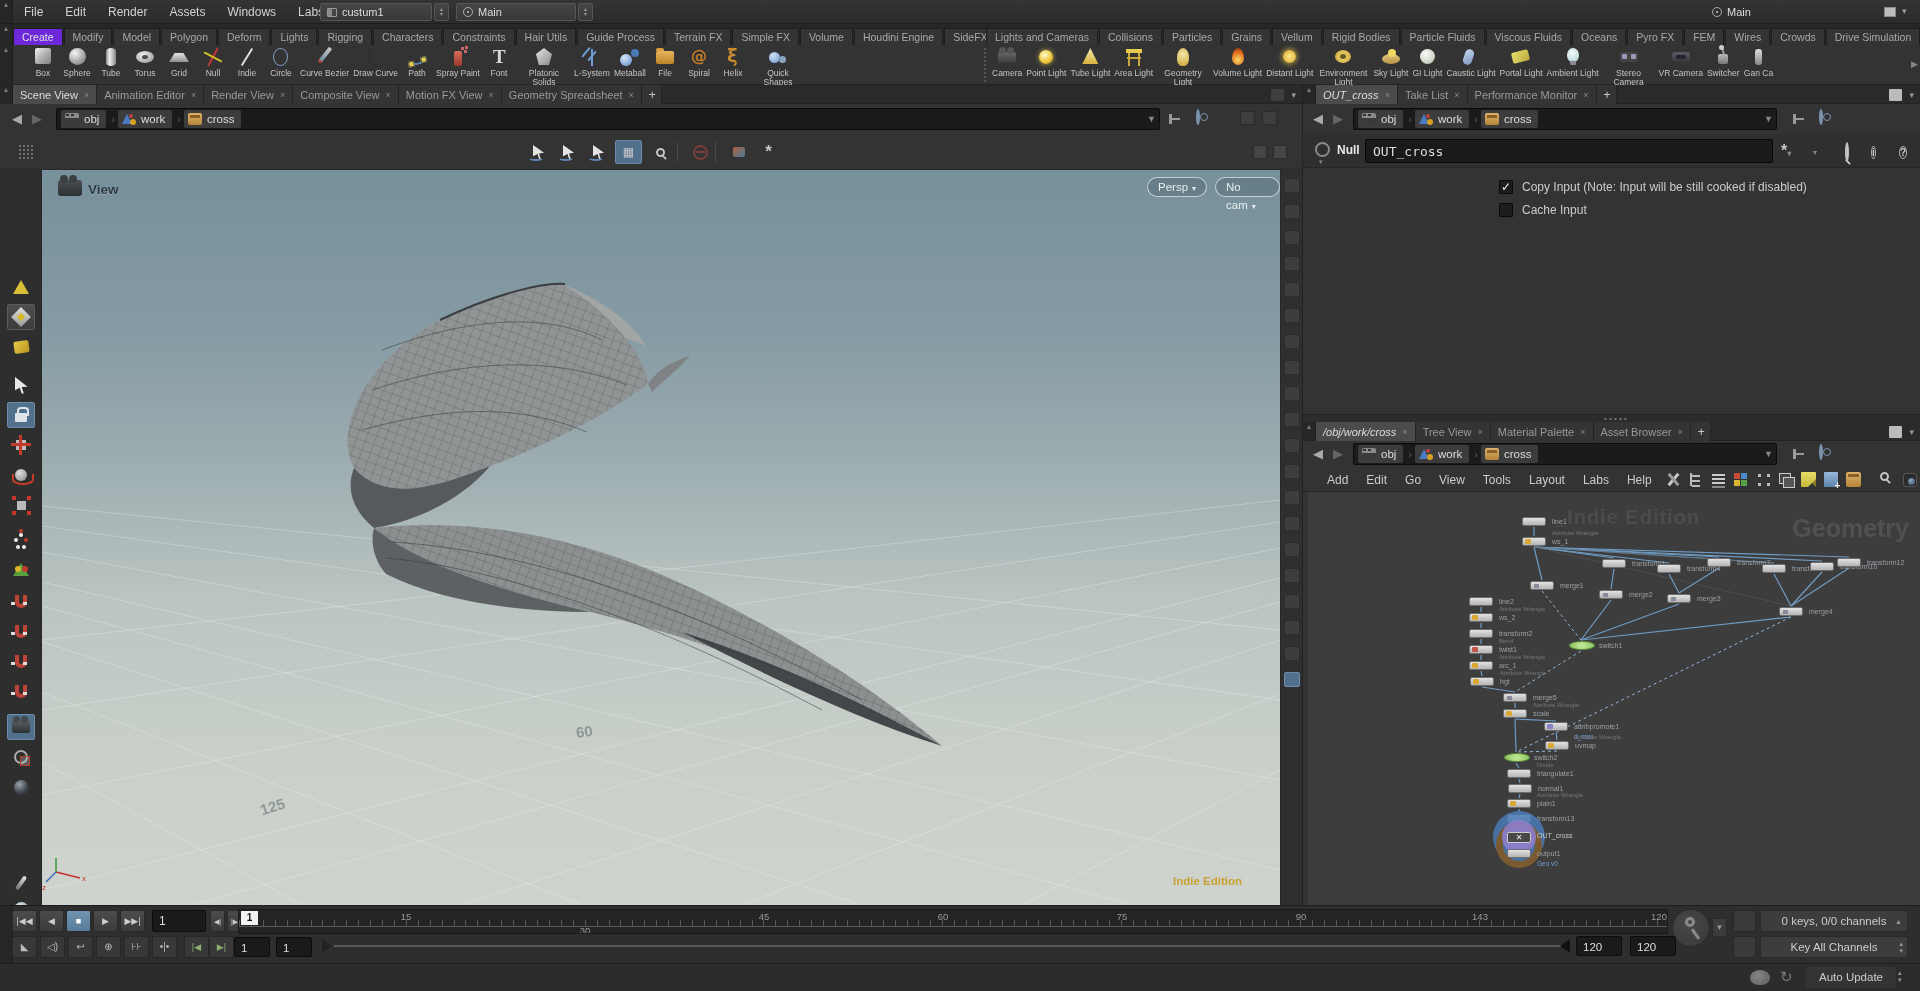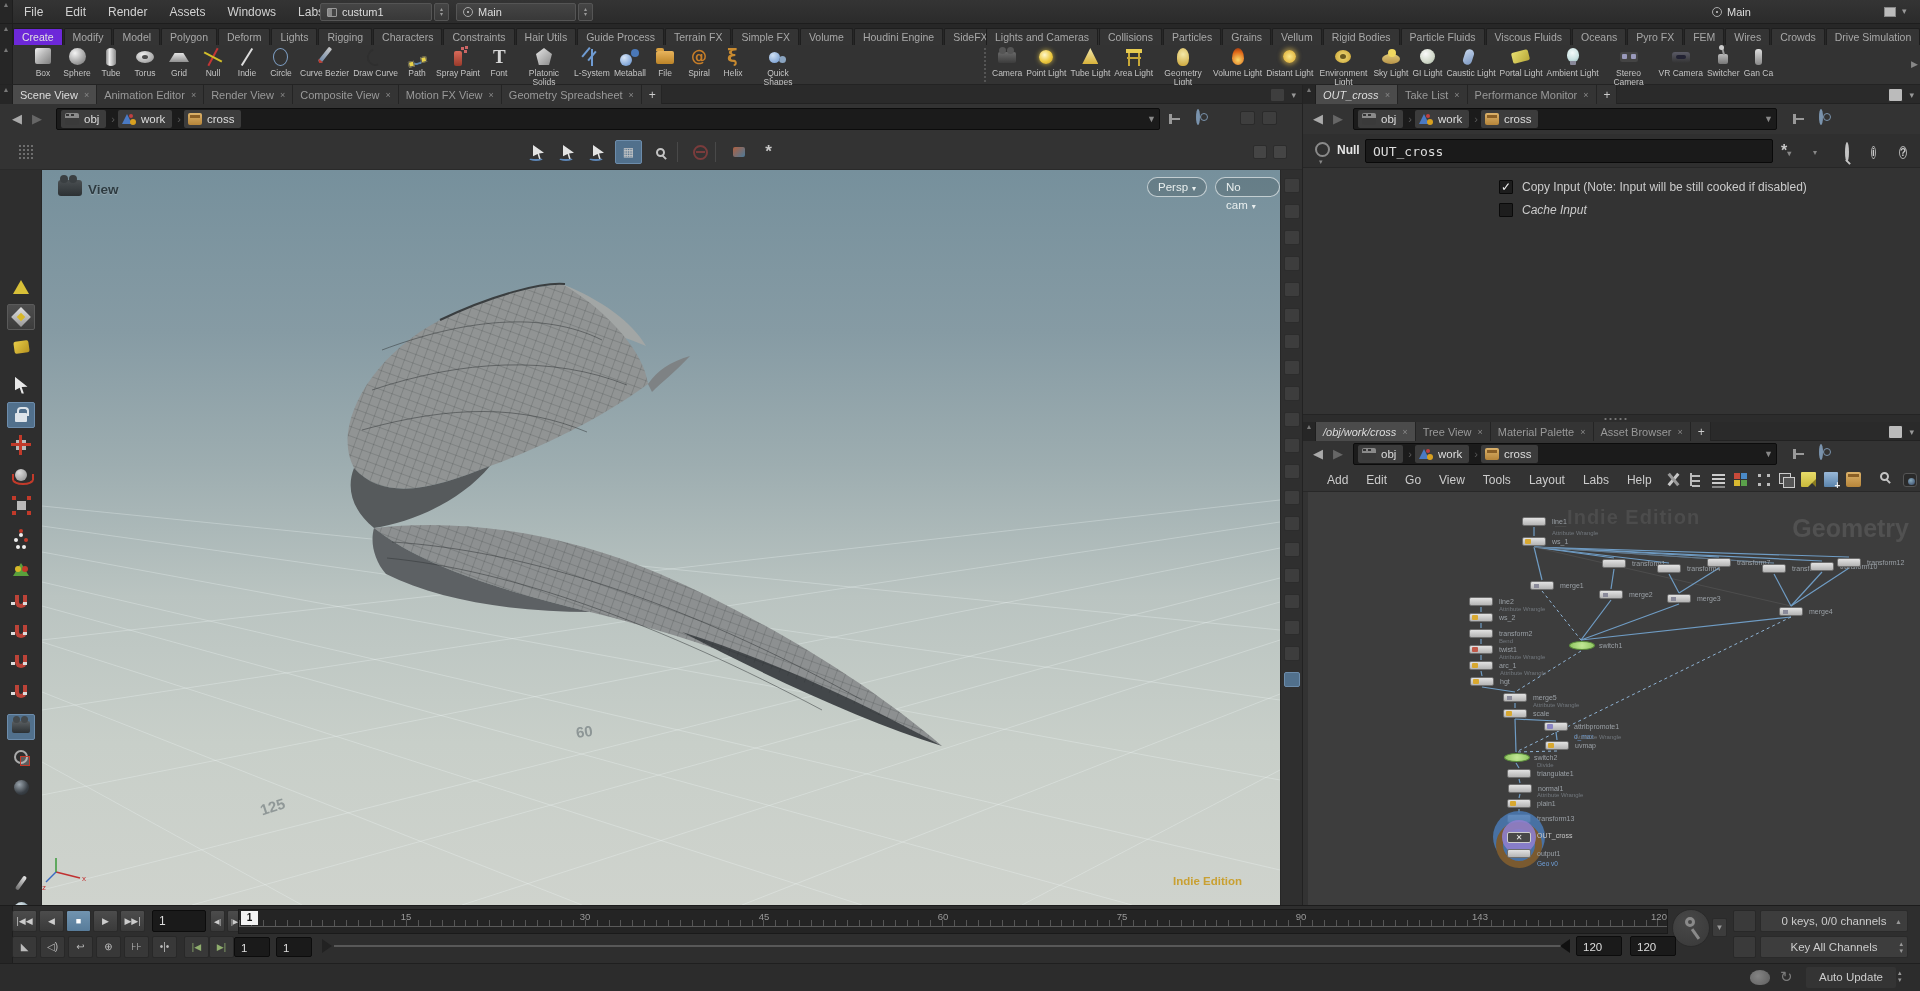--- a/index.html
+++ b/index.html
@@ -881,21 +881,21 @@
           <div class="hicon" style="left:510px"><span class="pbrush"></span><span style="font-size:8px;color:#888">▾</span></div>
           <div class="hicon" style="left:542px;top:10px"><span class="mgf"></span></div>
           <div class="hicon" style="left:568px;top:9px"><span class="circq">i</span></div>
           <div class="hicon" style="left:596px;top:9px"><span class="circq">?</span></div>
         </div>
         <div id="checkrows">
             <div class="checkrow" style="top: 95px;">
               <span class="cb on">✓</span>
               <span class="cklabel">Copy Input (Note: Input will be still cooked if disabled)</span>
             </div>
-            <div class="checkrow" style="top: 118px; font-style: italic;">
+            <div class="checkrow" style="top: 118px;">
               <span class="cb"></span>
               <span class="cklabel">Cache Input</span>
             </div>
           </div>
         <div id="splitter"></div>
       </div>
 
       <div id="netPane">
         <div class="tabrow">
           <div class="lstrip" style="height:19px">▲</div>
@@ -1136,21 +1136,21 @@
       </div>
     <div class="tfield" style="left:152px;top:4px;width:54px;height:22px">1</div>
     <div class="tbtn" style="left:210px;width:15px;font-size:7px">◀|</div>
     <div class="tbtn" style="left:227px;width:15px;font-size:7px">|▶</div>
     <div id="ruler">
       <div class="ticks"></div>
         <div class="base"></div>
       <div class="flag">1</div>
       <div id="tickLabels">
           <div class="tick-label" style="left: 167px;">15</div>
-          <div class="tick-label" style="left: 346px;">30</div>
+          <div class="tick-label" style="left: 346px; margin-top: 14px;">30</div>
           <div class="tick-label" style="left: 525px;">45</div>
           <div class="tick-label" style="left: 704px;">60</div>
           <div class="tick-label" style="left: 883px;">75</div>
           <div class="tick-label" style="left: 1062px;">90</div>
           <div class="tick-label" style="left: 1241px;">143</div>
           <div class="tick-label" style="left: 1420px;">120</div>
         </div>
     </div>
     <div class="keycircle">
         <div class="keyglyph"></div>

